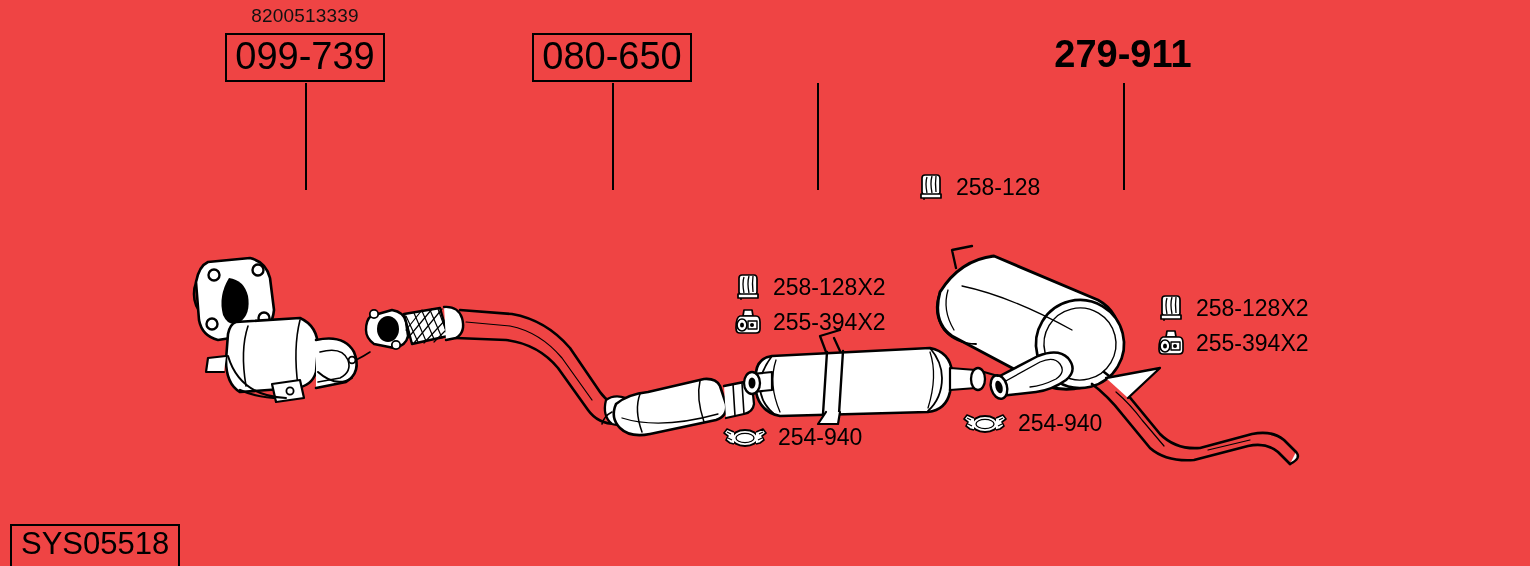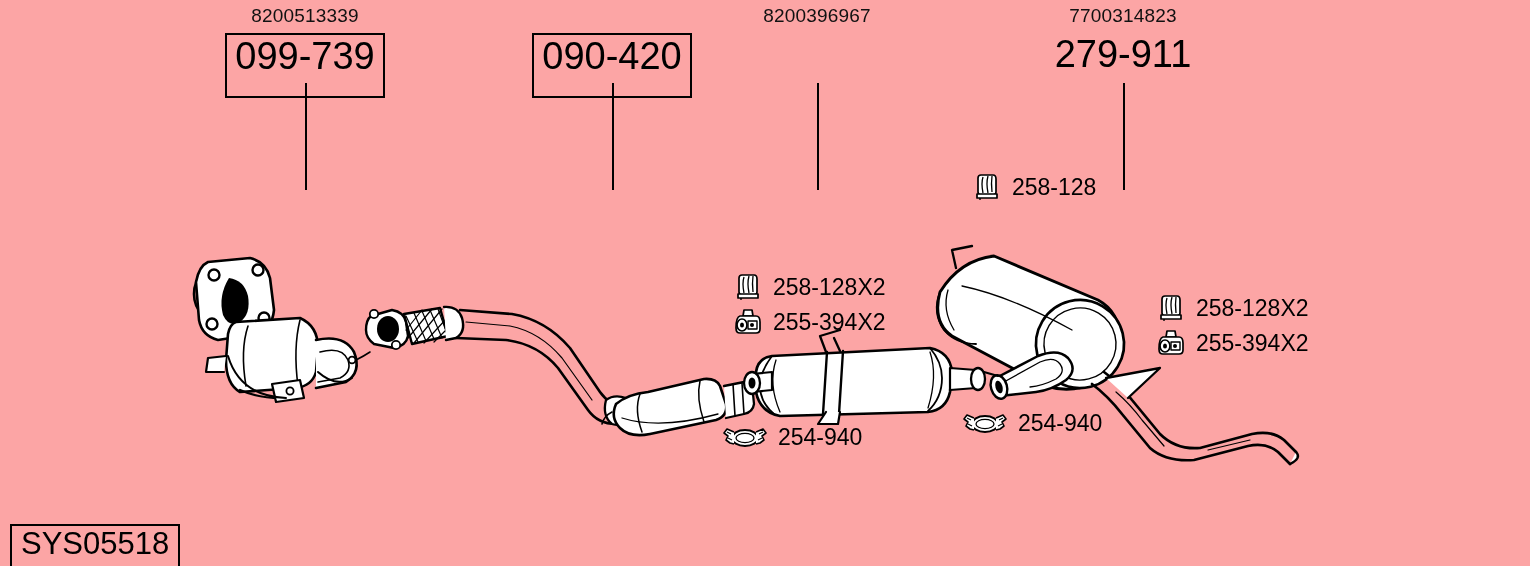--- a/index.html
+++ b/index.html
@@ -8,21 +8,21 @@
     background: #ffffff;
   }
   body {
     font-family: "Liberation Sans", sans-serif;
     color: #000000;
   }
   #page {
     position: relative;
     width: 1530px;
     height: 566px;
-    background: #fca5a5;
+    background: #ef4444;
     overflow: hidden;
   }
   .abs { position: absolute; }
 
   
   .oem-number {
     font-size: 19px;
     letter-spacing: 0.2px;
     white-space: nowrap;
     text-align: center;
@@ -30,21 +30,21 @@
   }
   .ref-number {
     font-size: 38px;
     white-space: nowrap;
     text-align: center;
     line-height: 1;
     color: #000;
   }
   .ref-number.boxed {
     border: 2px solid #000;
-    padding: 2px 8px 21px 8px;
+    padding: 2px 8px 5px 8px;
     text-align: center;
   }
   .ref-number.plain {
     padding: 2px 8px 5px 8px;
   }
 
   
   .leader {
     width: 0;
     border-left: 2px solid #000;
@@ -92,29 +92,27 @@
 
 <div id="page">
 
   <div class="abs oem-number" style="left:175px; top:5px; width:260px;">8200513339</div>
   <div class="abs" style="left:175px; top:33px; width:260px; display:flex; justify-content:center;">
     <div class="ref-number boxed">099-739</div>
   </div>
   <div class="abs leader" style="left:305px; top:83px; height:107px;"></div>
 
   <div class="abs" style="left:482px; top:33px; width:260px; display:flex; justify-content:center;">
-    <div class="ref-number boxed">090-420</div>
+    <div class="ref-number boxed">080-650</div>
   </div>
   <div class="abs leader" style="left:612px; top:83px; height:107px;"></div>
 
-  <div class="abs oem-number" style="left:687px; top:5px; width:260px;">8200396967</div>
   <div class="abs leader" style="left:817px; top:83px; height:107px;"></div>
 
-  <div class="abs oem-number" style="left:993px; top:5px; width:260px;">7700314823</div>
-  <div class="abs" style="left:993px; top:33px; width:260px; display:flex; justify-content:center;">
+  <div class="abs" style="left:993px; top:33px; width:260px; display:flex; justify-content:center;font-weight:bold;">
     <div class="ref-number plain">279-911</div>
   </div>
   <div class="abs leader" style="left:1123px; top:83px; height:107px;"></div>
 
   <svg id="drawing" viewBox="0 0 1530 566">
     <g fill="none" stroke="#000" stroke-width="2.4" stroke-linejoin="round" stroke-linecap="round">
 
       <ellipse cx="224" cy="294" rx="30" ry="30" stroke-width="2.6"></ellipse>
 
       <path d="M208,262 L250,258 Q266,262 270,278 L274,310 Q272,330 256,334 L218,340 Q202,336 199,320 L196,282 Q199,266 208,262 Z" fill="#fff" stroke-width="2.6"></path>
@@ -231,21 +229,21 @@
       <path d="M1208,450 L1250,440" stroke-width="1.2"></path>
 
       <path d="M1296,452 Q1302,458 1290,464" fill="#fff" stroke-width="2.4"></path>
 
       <path d="M1106,378 L1160,368 L1128,398" fill="#fff" stroke-width="2.3"></path>
 
       <path d="M356,360 Q364,356 370,352" stroke-width="1.6"></path>
     </g>
   </svg>
 
-  <div class="abs callout" style="left:972px; top:172px;">
+  <div class="abs callout" style="left:916px; top:172px;">
     <svg class="cal-icon" viewBox="0 0 30 30">
       <g fill="none" stroke="#000" stroke-width="1.7" stroke-linejoin="round">
         <path d="M6,6 Q6,3 9,3 L21,3 Q24,3 24,7 L24,20 Q24,23 20,23 L9,23 Q6,23 6,20 Z" fill="#fff"></path>
         <path d="M11,5 Q9,11 11,21" stroke-width="1.3"></path>
         <path d="M16,4 Q14,11 16,21" stroke-width="1.3"></path>
         <path d="M20,4 Q19,11 20,20" stroke-width="1.3"></path>
         <path d="M5,22 L25,22 L25,26 L5,26 Z" fill="#fff"></path>
         <path d="M8,26 L8,28" stroke-width="1.4"></path>
       </g>
     </svg>

